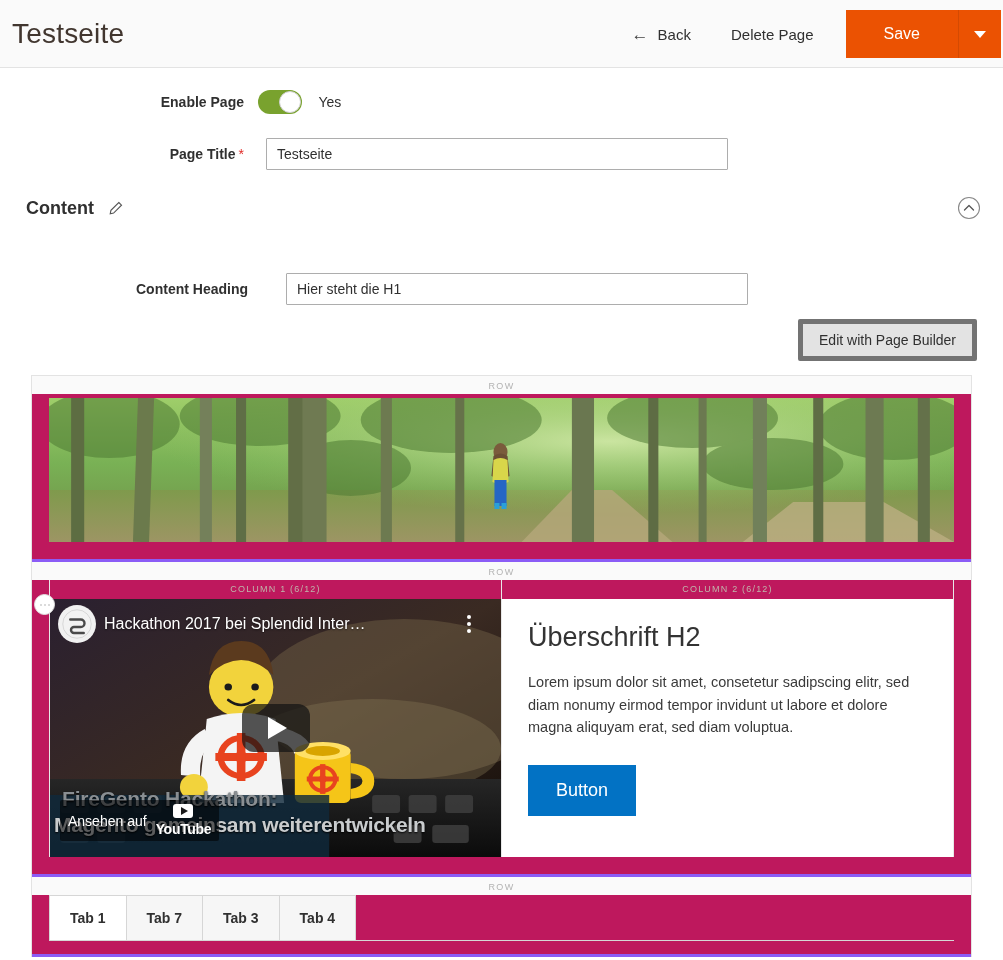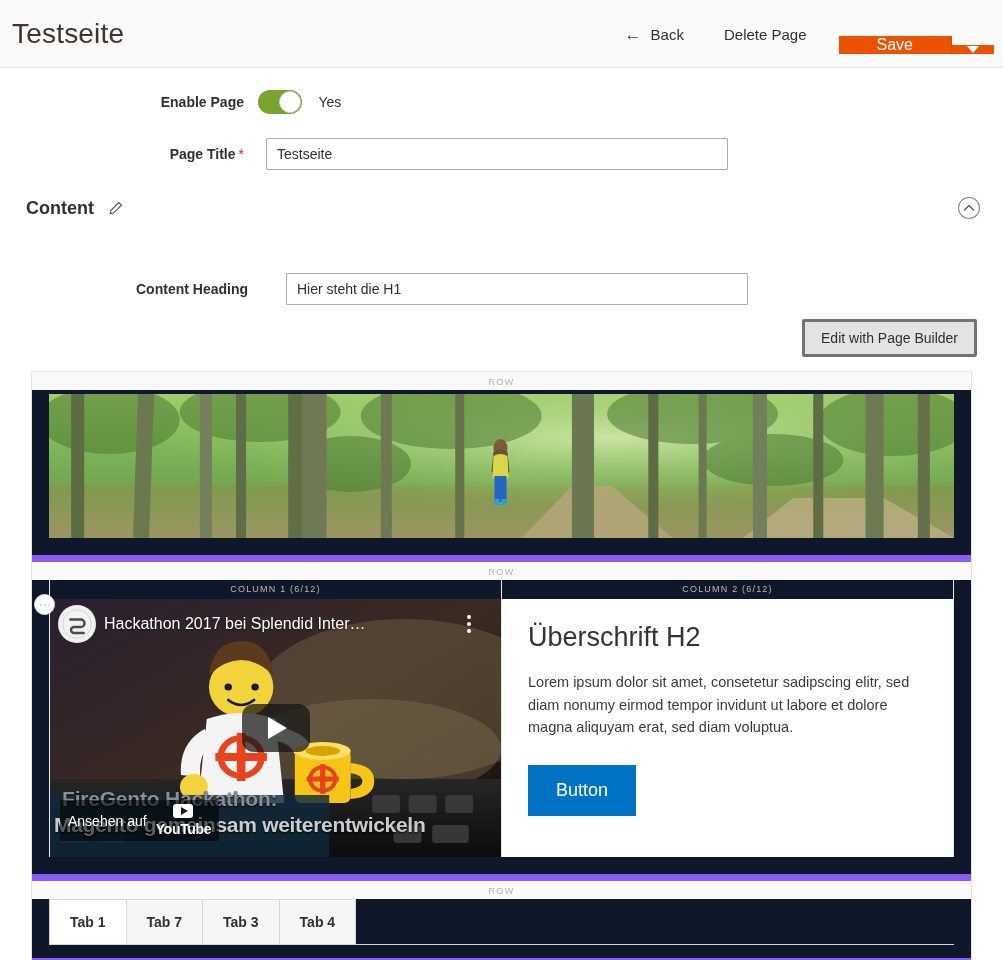--- a/index.html
+++ b/index.html
@@ -47,24 +47,23 @@
   .arrow-left { font-size: 17px; line-height: 1; color: #444; }
   .btn-delete {
     font-size: 15px; color: #303030;
     padding: 0 22px;
     cursor: pointer;
     background: none; border: none;
     font-family: inherit;
   }
   .save-group {
     display: flex;
-    height: 40px;
+    height: 48px;
     margin-left: 10px;
-    margin-right: 9px;
-    align-items: flex-end;
+    margin-right: 2px;
   }
   .btn-save {
     background: #eb5202;
     color: #fff;
     border: none;
     font-size: 16px;
     padding: 0 38px;
     cursor: pointer;
     font-family: inherit;
     border-right: 1px solid #d44a02;
@@ -163,39 +162,39 @@
 
   
   .pb-toolbar {
     display: flex;
     justify-content: flex-end;
     padding: 0 26px 14px 0;
     margin-top: 14px;
   }
   .btn-pagebuilder {
     background: #e3e3e3;
-    border: 3px solid #737373;
+    border: 5px solid #737373;
     color: #303030;
     font-size: 14px;
     padding: 8px 16px;
     cursor: pointer;
     font-family: inherit;
     border-radius: 2px;
   }
 
   
   .pb-stage {
     margin: 0 31px;
     border: 1px solid #e3e3e3;
     border-bottom: none;
     background: #fff;
   }
   .pb-row {
-    border-bottom: 7px solid #8b5cf6;
-    background: #0f172a;
+    border-bottom: 3px solid #8b5cf6;
+    background: #be185d;
     position: relative;
   }
   .pb-label {
     text-align: center;
     font-size: 9px;
     letter-spacing: 1.4px;
     color: #b3b3b3;
     padding: 5px 0 3px;
     background: #fafafa;
     text-transform: uppercase;

